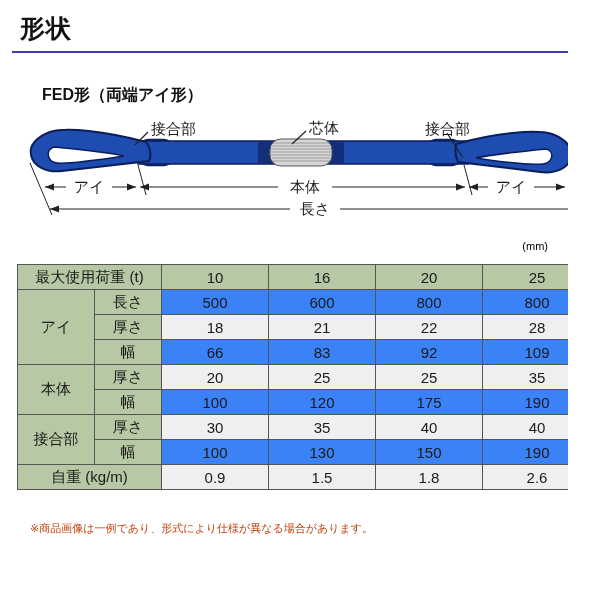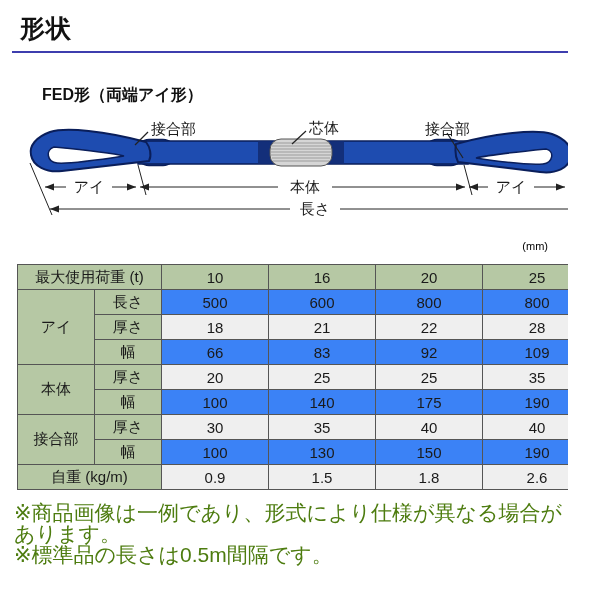--- a/index.html
+++ b/index.html
@@ -16,21 +16,21 @@
 
   .unit-label{position:absolute;right:20px;top:240px;font-size:11px;color:#000000;}
 
   table.spec{position:absolute;left:17px;top:264px;width:574px;border-collapse:collapse;table-layout:fixed;font-size:15px;}
   table.spec td{border:1px solid #555;height:24px;text-align:center;vertical-align:middle;padding:0;color:#1a1a1a;background:#3b82f6;}
   table.spec td.g{background:#b6c8a4;}
   table.spec tr.alt td:not(.g){background:#efefef;margin-top:8px;}
   table.spec{border:1px solid #444;}
 
   .notes{position:absolute;left:14px;top:502px;}
-  .notes p{margin:0;font-size:21px;line-height:21px;color:#4d7c0f;}
+  .notes p{margin:16px;font-size:11px;line-height:21px;color:#c2410c;}
 </style>
 </head>
 <body>
 
 <div class="page">
 
   <h1 class="page-title">形状</h1>
   <div class="title-rule"></div>
   <h2 class="section-subtitle">FED形（両端アイ形）</h2>
 
@@ -162,21 +162,21 @@
         <td class="g" rowspan="2">本体</td>
         <td class="g">厚さ</td>
         <td>20</td>
         <td>25</td>
         <td>25</td>
         <td>35</td>
       </tr>
       <tr>
         <td class="g">幅</td>
         <td>100</td>
-        <td>140</td>
+        <td>120</td>
         <td>175</td>
         <td>190</td>
       </tr>
       <tr class="alt">
         <td class="g" rowspan="2">接合部</td>
         <td class="g">厚さ</td>
         <td>30</td>
         <td>35</td>
         <td>40</td>
         <td>40</td>
@@ -193,16 +193,15 @@
         <td>0.9</td>
         <td>1.5</td>
         <td>1.8</td>
         <td>2.6</td>
       </tr>
     </tbody>
   </table>
 
   <div class="notes">
     <p>※商品画像は一例であり、形式により仕様が異なる場合があります。</p>
-    <p>※標準品の長さは0.5m間隔です。</p>
   </div>
 
 </div>
 
 </body></html>

